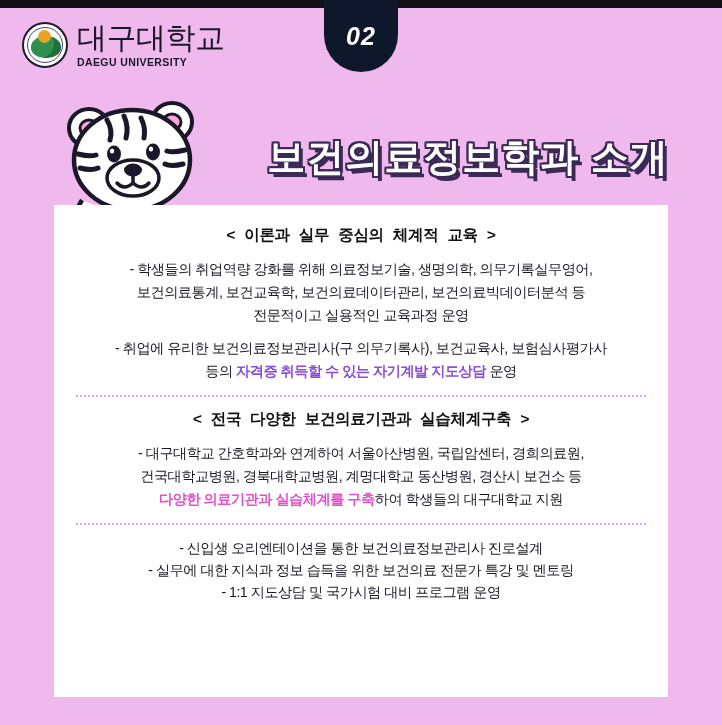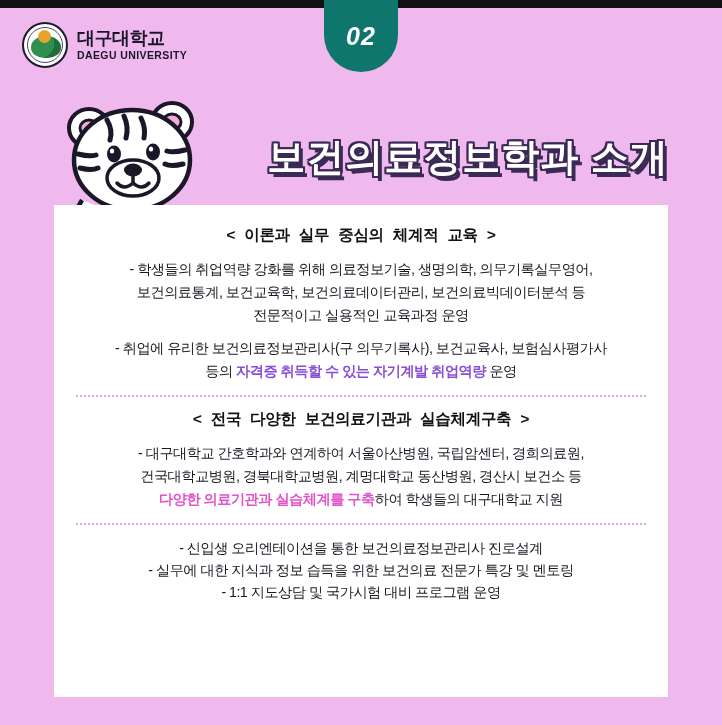--- a/index.html
+++ b/index.html
@@ -27,21 +27,21 @@
   .topbar-right { right: 0; width: 325px; }
 
   
   .page-badge {
     position: absolute;
     top: 0;
     left: 50%;
     transform: translateX(-50%);
     width: 74px;
     height: 72px;
-    background: #0f766e;
+    background: #0f172a;
     border-bottom-left-radius: 37px;
     border-bottom-right-radius: 37px;
     display: flex;
     align-items: center;
     justify-content: center;
   }
   .page-badge span {
     color: #ffffff;
     font-size: 25px;
     font-weight: bold;
@@ -83,22 +83,22 @@
     border-radius: 50%;
     background: #e8a32c;
   }
   .logo-seal .seal-ring {
     position: absolute;
     inset: 3px;
     border-radius: 50%;
     border: 1px solid #4b4566;
   }
   .logo-text-ko {
-    font-size: 18px;
-    font-weight: bold;
+    font-size: 30px;
+    font-weight: normal;
     color: #1b1729;
     line-height: 1.05;
     letter-spacing: -0.5px;
   }
   .logo-text-en {
     font-size: 10.5px;
     font-weight: bold;
     color: #1b1729;
     letter-spacing: 0.4px;
     margin-top: 2px;
@@ -247,21 +247,21 @@
   <div class="section-head">&lt; 이론과 실무 중심의 체계적 교육 &gt;</div>
 
   <p class="para">
     <span>- 학생들의 취업역량 강화를 위해 의료정보기술, 생명의학, 의무기록실무영어,</span><br>
     <span>보건의료통계, 보건교육학, 보건의료데이터관리, 보건의료빅데이터분석 등</span><br>
     <span>전문적이고 실용적인 교육과정 운영</span>
   </p>
 
   <p class="para last">
     <span>- 취업에 유리한 보건의료정보관리사(구 의무기록사), 보건교육사, 보험심사평가사</span><br>
-    <span>등의 </span><span class="hl-purple">자격증 취득할 수 있는 자기계발 취업역량</span><span> 운영</span>
+    <span>등의 </span><span class="hl-purple">자격증 취득할 수 있는 자기계발 지도상담</span><span> 운영</span>
   </p>
 
   <hr class="divider">
 
   <div class="section-head">&lt; 전국 다양한 보건의료기관과 실습체계구축 &gt;</div>
 
   <p class="para last">
     <span>- 대구대학교 간호학과와 연계하여 서울아산병원, 국립암센터, 경희의료원,</span><br>
     <span>건국대학교병원, 경북대학교병원, 계명대학교 동산병원, 경산시 보건소 등</span><br>
     <span class="hl-pink">다양한 의료기관과 실습체계를 구축</span><span>하여 학생들의 대구대학교 지원</span>

